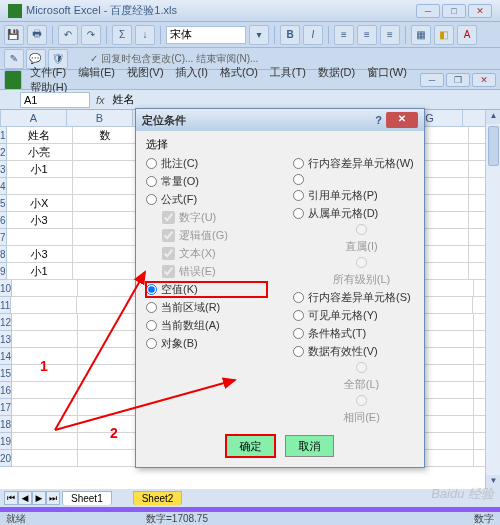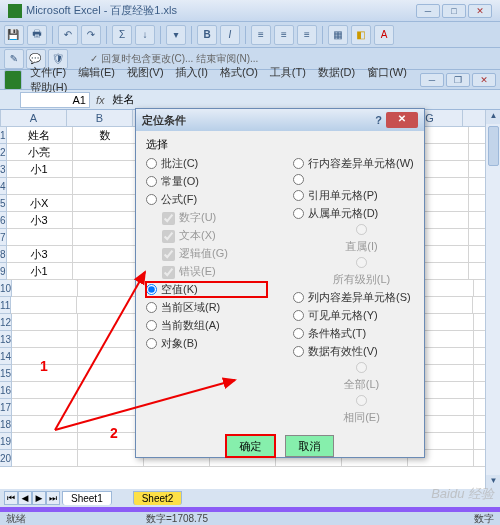--- a/index.html
+++ b/index.html
@@ -16,21 +16,21 @@
 .tbtn { width: 20px; height: 20px; background: #d9e5f3; border: 1px solid #a8c0dc; border-radius: 2px; display: flex; align-items: center; justify-content: center; font-size: 10px; color: #3b5c85; cursor: pointer; }
 .tsep { width: 1px; height: 18px; background: #9db8d9; margin: 0 2px; }
 .fontbox { width: 80px; height: 18px; background: #fff; border: 1px solid #a8c0dc; font-size: 11px; padding: 0 3px; display: flex; align-items: center; }
 .toolbar2 { height: 22px; background: #c9daee; border-bottom: 1px solid #9db8d9; display: flex; align-items: center; padding: 0 4px; gap: 2px; font-size: 11px; color: #555; }
 .toolbar2 .note { color: #666; font-size: 10px; margin-left: 20px; }
 
 .menubar { height: 20px; background: #c9daee; display: flex; align-items: center; padding: 0 4px; gap: 2px; border-bottom: 1px solid #9db8d9; }
 .menuitem { padding: 1px 6px; font-size: 11px; color: #333; cursor: pointer; }
 
 .formulabar { height: 20px; background: #dbe7f4; display: flex; align-items: center; border-bottom: 1px solid #9db8d9; }
-.namebox { width: 70px; height: 16px; background: #fff; border: 1px solid #a8c0dc; margin-left: 20px; padding: 0 3px; font-size: 11px; text-align: right; }
+.namebox { width: 70px; height: 16px; background: #fff; border: 1px solid #a8c0dc; margin-left: 20px; padding: 0 3px; font-size: 11px; }
 .fx { margin-left: 6px; font-style: italic; color: #555; font-size: 11px; }
 .fval { margin-left: 8px; font-size: 11px; }
 
 .grid-area { position: relative; background: #fff; height: 380px; }
 .colheads { display: flex; height: 17px; background: #e4ecf7; border-bottom: 1px solid #b7c9de; }
 .corner { width: 24px; border-right: 1px solid #b7c9de; background: #d7e3f2; }
 .colhead { flex: 0 0 66px; border-right: 1px solid #b7c9de; text-align: center; line-height: 17px; font-size: 11px; color: #3b5c85; }
 .rows { }
 .row { display: flex; height: 17px; }
 .rowhead { width: 24px; background: #e4ecf7; border-right: 1px solid #b7c9de; border-bottom: 1px solid #b7c9de; text-align: center; line-height: 17px; font-size: 10px; color: #3b5c85; }
@@ -44,29 +44,29 @@
 
 .statusbar { position: absolute; bottom: 0; left: 0; right: 0; height: 18px; background: #c9daee; display: flex; align-items: center; font-size: 10px; padding: 0 6px; color: #444; border-top: 5px solid #8b5cf6; }
 .statusbar .mid { margin-left: 120px; }
 .statusbar .right { margin-left: auto; }
 
 
 .dialog { position: absolute; left: 135px; top: 108px; width: 290px; background: #f0f0f0; border: 1px solid #6b8bb5; box-shadow: 2px 2px 6px rgba(0,0,0,0.3); }
 .dlg-title { height: 22px; background: linear-gradient(#e4ecf7,#b8cfe8); display: flex; align-items: center; padding: 0 6px; color: #333; font-size: 11px; font-weight: bold; }
 .dlg-title .sp { flex: 1; }
 .dlg-close { width: 32px; height: 16px; background: #c75050; color: #fff; text-align: center; line-height: 14px; border-radius: 2px; font-size: 10px; cursor: pointer; }
-.dlg-body { padding: 6px 10px 0 10px; }
+.dlg-body { padding: 6px 10px 10px 10px; }
 .dlg-group-label { font-size: 11px; margin-bottom: 4px; }
 .dlg-cols { display: flex; gap: 26px; }
 .dlg-col { flex: 1; display: flex; flex-direction: column; gap: 3px; }
 .radio-row { display: flex; align-items: center; gap: 4px; font-size: 11px; color: #333; }
 .radio-row.disabled { color: #999; flex-direction: column; }
 .radio-row input { width: 11px; height: 11px; }
 .radio-row.sub { margin-left: 16px; }
-.checkbox-row { display: flex; align-items: flex-end; gap: 4px; font-size: 11px; margin-left: 16px; color: #999; }
+.checkbox-row { display: flex; align-items: center; gap: 4px; font-size: 11px; margin-left: 16px; color: #999; }
 .dlg-buttons { display: flex; justify-content: center; gap: 10px; margin-top: 10px; }
 .dlg-btn { width: 49px; height: 22px; background: #86efac; border: 1px solid #888; font-size: 11px; cursor: pointer; }
 
 .hl-red { outline: 2px solid #e00; outline-offset: -1px; }
 
 
 .anno-svg { position: absolute; left: 0; top: 0; pointer-events: none; }
 .anno-label { position: absolute; color: #e00; font-size: 14px; font-weight: bold; }
 
 .watermark { position: absolute; right: 6px; bottom: 22px; color: rgba(180,180,180,0.7); font-size: 13px; font-style: italic; }
@@ -90,20 +90,23 @@
 <div class="toolbar">
   <div class="tbtn">💾</div>
   <div class="tbtn">🖶</div>
   <div class="tsep"></div>
   <div class="tbtn">↶</div>
   <div class="tbtn">↷</div>
   <div class="tsep"></div>
   <div class="tbtn">Σ</div>
   <div class="tbtn">↓</div>
   <div class="tsep"></div>
+  <div class="fontbox">
+      <span>宋体</span>
+    </div>
   <div class="tbtn">▾</div>
   <div class="tsep"></div>
   <div class="tbtn">
       <b>B</b>
     </div>
   <div class="tbtn">
       <i>I</i>
     </div>
   <div class="tsep"></div>
   <div class="tbtn">≡</div>
@@ -395,25 +398,25 @@
           <label class="radio-row">
             <input type="radio" name="dlg-left" style="">
             <span>公式(F)</span>
           </label>
           <label class="checkbox-row sub">
             <input type="checkbox" disabled="" checked="" style="">
             <span>数字(U)</span>
           </label>
           <label class="checkbox-row sub">
             <input type="checkbox" disabled="" checked="" style="">
-            <span>文本(X)</span>
+            <span>逻辑值(G)</span>
           </label>
           <label class="checkbox-row sub">
             <input type="checkbox" disabled="" checked="" style="">
-            <span>逻辑值(G)</span>
+            <span>文本(X)</span>
           </label>
           <label class="checkbox-row sub">
             <input type="checkbox" disabled="" checked="" style="">
             <span>错误(E)</span>
           </label>
           <label class="radio-row hl-red">
             <input type="radio" name="dlg-left" checked="" style="">
             <span>空值(K)</span>
           </label>
           <label class="radio-row">
@@ -448,21 +451,21 @@
           <label class="radio-row sub disabled">
             <input type="radio" name="dlg-right-sub" disabled="" style="">
             <span>直属(I)</span>
           </label>
           <label class="radio-row sub disabled">
             <input type="radio" name="dlg-right-sub" disabled="" style="">
             <span>所有级别(L)</span>
           </label>
           <label class="radio-row">
             <input type="radio" name="dlg-right" style="">
-            <span>列内容差异单元格(S)</span>
+            <span>行内容差异单元格(S)</span>
           </label>
           <label class="radio-row">
             <input type="radio" name="dlg-right" style="">
             <span>可见单元格(Y)</span>
           </label>
           <label class="radio-row">
             <input type="radio" name="dlg-right" style="">
             <span>条件格式(T)</span>
           </label>
           <label class="radio-row">

